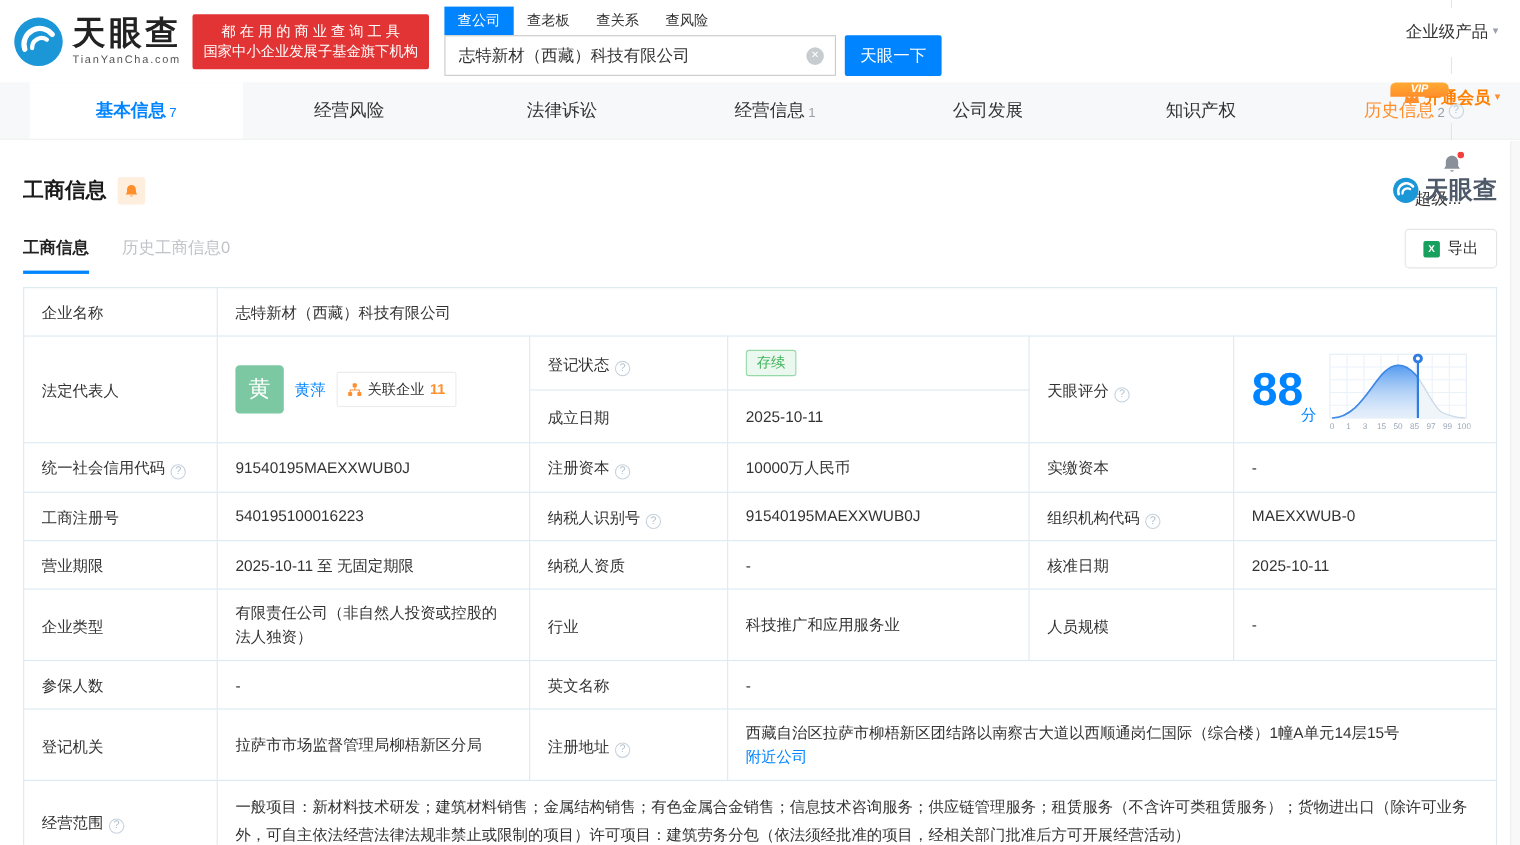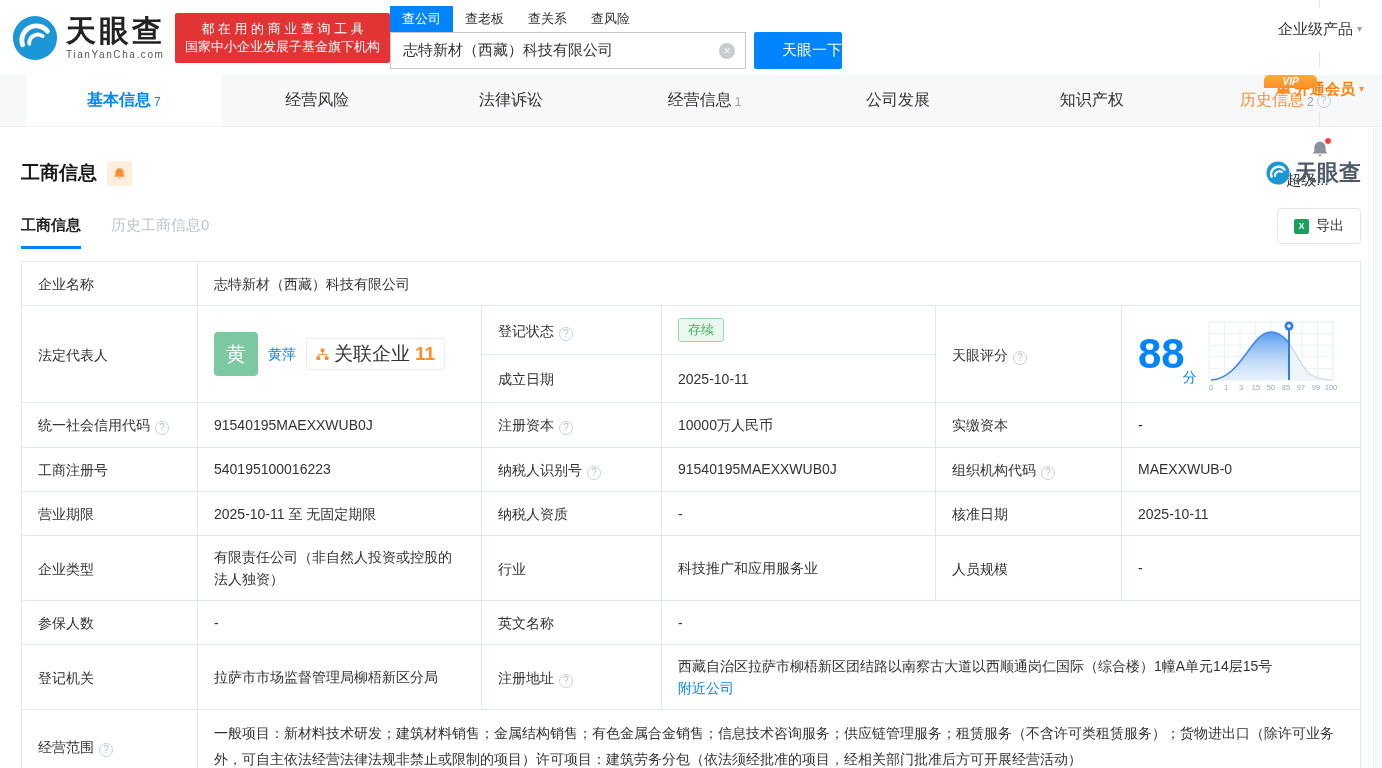--- a/index.html
+++ b/index.html
@@ -6,31 +6,31 @@
   html,body { width:1382px; height:768px; overflow:hidden; background:#fff;
     font-family:"Liberation Sans","DejaVu Sans",sans-serif; color:#333; }
 
   
   .header { display:flex; align-items:center; height:75px; padding:0 18px 0 12px; background:#fff; }
   .logo { display:flex; align-items:center; gap:8px; cursor:pointer; }
   .logo-txt .cn { font-size:30px; font-weight:bold; color:#222; letter-spacing:3px; line-height:1; }
   .logo-txt .en { font-size:10px; color:#555; letter-spacing:1.6px; margin-top:3px; }
   .banner { background:#e23434; color:#fff; font-size:13px; line-height:18px; padding:7px 10px;
     margin-left:10px; text-align:center; white-space:nowrap; border-radius:2px; }
-  .search-area { width:452px; }
+  .search-area { margin-left:14px; width:452px; }
   .search-tabs { display:flex; font-size:13px; }
   .search-tab { padding:4px 12px; cursor:pointer; color:#333; }
   .search-tab.active { background:#0084ff; color:#fff; }
   .search-row { display:flex; }
   .search-box { flex:1; height:37px; border:1px solid #c9c9c9; display:flex; align-items:center; padding:0 10px 0 12px; background:#fff; }
   .search-box input { border:none; outline:none; flex:1; font-size:15px; color:#333; font-family:inherit; background:transparent; }
   .clear-btn { width:16px; height:16px; border-radius:50%; background:#c7ccd1; color:#fff; font-size:9px;
     display:flex; align-items:center; justify-content:center; cursor:pointer; flex:none; }
   .search-btn { width:88px; height:37px; margin-left:8px; background:#0084ff; color:#fff; border:none;
-    font-size:15px; cursor:pointer; font-family:inherit; border-radius:2px;text-align:right; }
+    font-size:15px; cursor:pointer; font-family:inherit; border-radius:2px; }
   .hmenu { margin-left:auto; display:flex; align-items:center; gap:13px; font-size:15px; color:#333; white-space:nowrap;flex-direction:column; }
   .hmenu .sep { width:1px; height:15px; background:#e4e4e4; }
   .menu-item { display:flex; align-items:center; gap:4px; cursor:pointer; }
   .apps-btn { background:#eaf1fb; padding:7px 10px; border-radius:3px; }
   .caret { font-size:10px; color:#9aa0a6; line-height:1; }
   .caret.dark { color:#555; } .caret.orange { color:#ff8e2b; }
   .vip-link { color:#ff8000; font-weight:700; }
   .bell-wrap { position:relative; cursor:pointer; display:flex; }
   .red-dot { position:absolute; top:-3px; right:-3px; width:8px; height:8px; border-radius:50%; background:#f53f3f; border:1px solid #fff; }
 
@@ -69,21 +69,21 @@
   table.info td { border:1px solid #dce9f2; font-size:14px; line-height:22px; padding:10px 16px;
     vertical-align:middle; word-break:break-all; background:#fff; }
   td.lbl { background:#ecf5fb; color:#333; }
   td.lbl .lt { vertical-align:middle; }
   td.lbl .help-circle { margin-left:5px; vertical-align:-2px; }
   .rep { display:flex; align-items:center; gap:10px; }
   .avatar { width:44px; height:44px; border-radius:4px; background:#7cc8a3; color:#fff; font-size:20px;
     display:flex; align-items:center; justify-content:center; cursor:pointer; flex:none; }
   .rep-name { color:#0084ff; cursor:pointer; }
   .rel-badge { display:inline-flex; align-items:center; gap:5px; border:1px solid #ececec; padding:4px 9px;
-    font-size:19px; color:#333; background:#fff; cursor:pointer; border-radius:2px; white-space:nowrap; }
+    font-size:13px; color:#333; background:#fff; cursor:pointer; border-radius:2px; white-space:nowrap; }
   .rel-count { color:#ff8e2b; font-weight:bold; }
   .status-badge { display:inline-block; background:#ebf8ef; color:#3fb45a; border:1px solid #96d9a9;
     font-size:13px; line-height:18px; padding:2px 9px; border-radius:3px; }
   .score-cell { display:flex; align-items:center; gap:8px; }
   .score-num { font-size:42px; font-weight:bold; color:#0084ff; line-height:1; }
   .score-unit { font-size:14px; color:#0084ff; align-self:flex-end; margin:0 0 4px -10px; }
   .nearby { color:#0084ff; cursor:pointer;margin-top:11px; }
   .addr-line { display:block; }
 
   .scroll-track { position:fixed; top:128px; right:0; width:9px; bottom:0; background:#f8f8f8; border-left:1px solid #efefef; }

